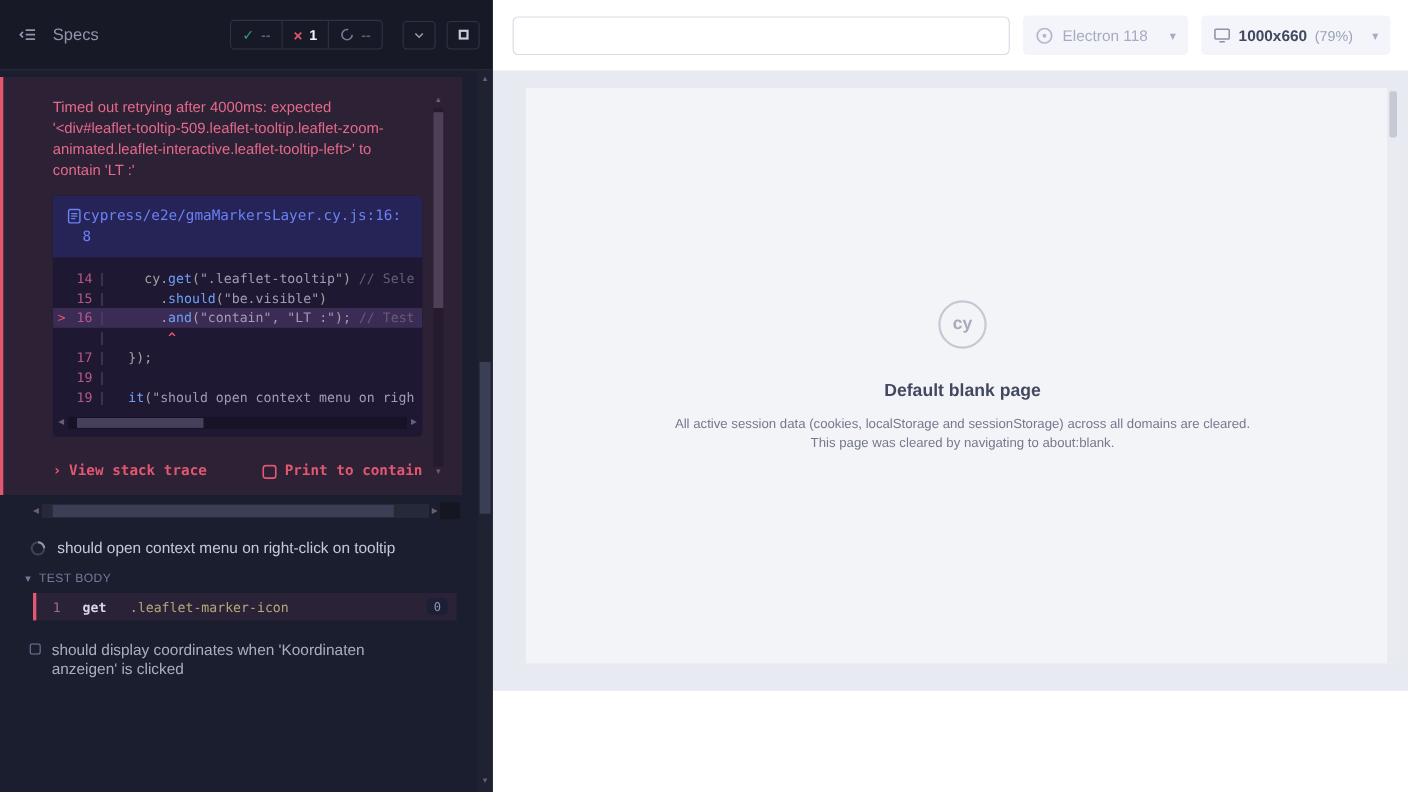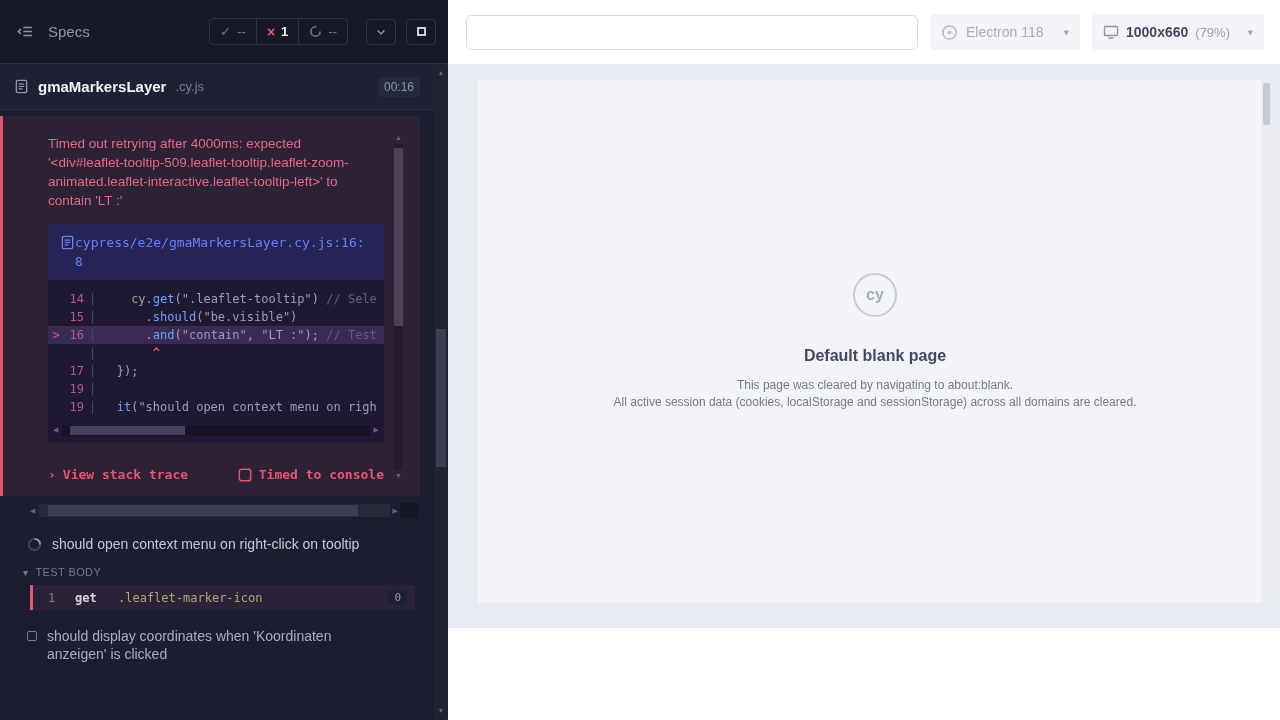--- a/index.html
+++ b/index.html
@@ -188,30 +188,20 @@
       <button class="hdr-btn">
         <svg width="12" height="12" viewBox="0 0 16 16">
           <path d="M3.5 6l4.5 4.5L12.5 6" stroke="#9aa0b8" stroke-width="1.8" fill="none"></path>
         </svg>
       </button>
       <button class="hdr-btn">
         <span class="stop-square"></span>
       </button>
     </header>
 
-    <div class="spec-row">
-      <svg width="15" height="15" viewBox="0 0 16 16">
-        <rect x="2.5" y="1.5" width="11" height="13" rx="1.5" stroke="#9095ad" stroke-width="1.4" fill="none"></rect>
-        <path d="M5 5.5h6M5 8h6M5 10.5h4" stroke="#9095ad" stroke-width="1.2"></path>
-      </svg>
-      <span class="spec-name">gmaMarkersLayer</span>
-      <span class="spec-ext">.cy.js</span>
-      <span class="spec-spacer"></span>
-      <span class="spec-time">00:16</span>
-    </div>
 
     <div class="reporter-inner">
 
       <section class="error-block">
         <p class="error-msg">Timed out retrying after 4000ms: expected '&lt;div#leaflet-tooltip-509.leaflet-tooltip.leaflet-zoom-animated.leaflet-interactive.leaflet-tooltip-left&gt;' to contain 'LT :'</p>
 
         <div class="error-vscroll">
           <span class="sc-arrow">▲</span>
           <span class="vtrack">
             <span class="vthumb"></span>
@@ -249,21 +239,21 @@
 
         <div class="error-actions">
           <a class="action">
             <span>›</span>
             <span>View stack trace</span>
           </a>
           <a class="action">
             <svg width="14" height="14" viewBox="0 0 16 16">
               <rect x="1.5" y="1.5" width="13" height="13" rx="2.5" stroke="#e45770" stroke-width="1.7" fill="none"></rect>
             </svg>
-            <span>Timed to console</span>
+            <span>Print to contain</span>
           </a>
         </div>
       </section>
 
       <div class="outer-hscroll">
         <span class="sc-arrow">◀</span>
         <span class="htrack">
           <span class="hthumb"></span>
         </span>
         <span class="sc-arrow">▶</span>
@@ -329,22 +319,22 @@
         <span class="vp-zoom">(79%)</span>
         <span class="dd-chevron">▾</span>
       </div>
     </div>
 
     <div class="aut-stage">
       <div class="aut-frame">
         <div class="frame-content">
           <div class="cy-logo">cy</div>
           <div class="blank-title">Default blank page</div>
+          <div class="blank-line">All active session data (cookies, localStorage and sessionStorage) across all domains are cleared.</div>
           <div class="blank-line">This page was cleared by navigating to about:blank.</div>
-          <div class="blank-line">All active session data (cookies, localStorage and sessionStorage) across all domains are cleared.</div>
         </div>
         <div class="aut-scrollbar">
           <div class="thumb"></div>
         </div>
       </div>
     </div>
   </main>
 </div>
 
 </body></html>

